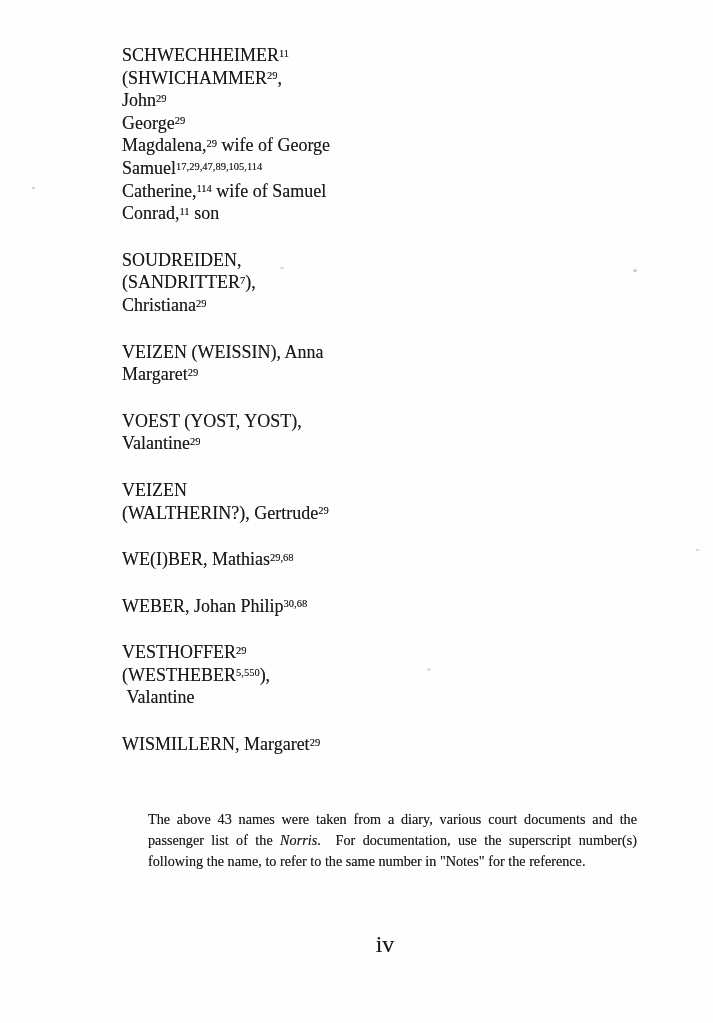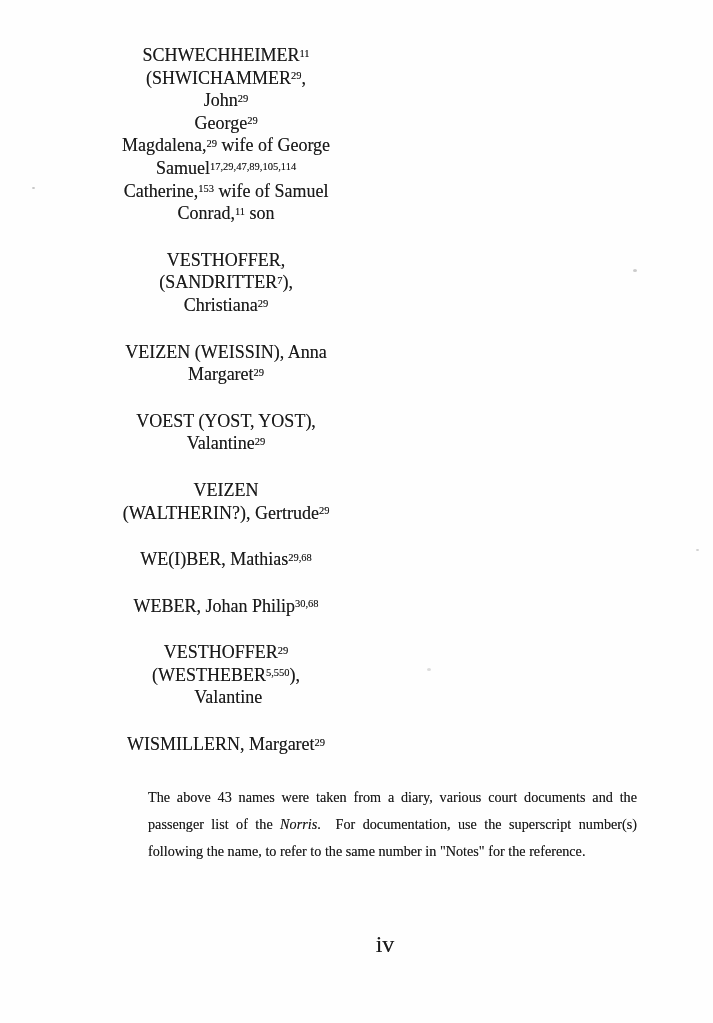--- a/index.html
+++ b/index.html
@@ -11,41 +11,41 @@
     color: #1a1a1a;
     position: relative;
     overflow: hidden;
   }
   .page {
     position: absolute; inset: 0;
     background: #fefefe;
     text-shadow: 0 0 0.45px rgba(25,25,25,0.55); 
   }
   .index {
-    position: absolute; left: 122px; top: 44px; text-align: center;
+    position: absolute; left: 122px; top: 44px;
   }
   .entry { margin: 0 0 24px 0; }
   .line {
     font-size: 18px;
     line-height: 22.6px;
     white-space: pre-wrap; 
   }
   sup {
     font-size: 10.5px;
     line-height: 0;
     position: relative;
     top: -0.42em;
     vertical-align: baseline;
     letter-spacing: 0;
   }
   .footnote {
-    position: absolute; left: 148px; top: 784px; width: 489px;
+    position: absolute; left: 148px; top: 809px; width: 489px;
     margin: 0;
     font-size: 14.2px;
-    line-height: 27px;
+    line-height: 21px;
     text-align: justify;
     white-space: pre-wrap; 
   }
   .pagenum {
     position: absolute; left: 350px; top: 931px; width: 70px;
     text-align: center;
     font-size: 24px;
   }
   .speck { position: absolute; border-radius: 50%; background: #8e8e8e; }
   .s1 { left: 32px;  top: 187px; width: 3px; height: 2px; opacity: .5;  }
@@ -60,25 +60,25 @@
 <main class="page">
 
   <section class="index">
       <div class="entry">
         <div class="line rich">SCHWECHHEIMER<sup>11</sup></div>
         <div class="line rich">(SHWICHAMMER<sup>29</sup>,</div>
         <div class="line rich">John<sup>29</sup></div>
         <div class="line rich">George<sup>29</sup></div>
         <div class="line rich">Magdalena,<sup>29</sup> wife of George</div>
         <div class="line rich">Samuel<sup>17,29,47,89,105,114</sup></div>
-        <div class="line rich">Catherine,<sup>153</sup> wife of Samuel</div>
+        <div class="line rich">Catherine,<sup>114</sup> wife of Samuel</div>
         <div class="line rich">Conrad,<sup>11</sup> son</div>
       </div>
       <div class="entry">
-        <div class="line rich">VESTHOFFER,</div>
+        <div class="line rich">SOUDREIDEN,</div>
         <div class="line rich">(SANDRITTER<sup>7</sup>),</div>
         <div class="line rich">Christiana<sup>29</sup></div>
       </div>
       <div class="entry">
         <div class="line rich">VEIZEN (WEISSIN), Anna</div>
         <div class="line rich">Margaret<sup>29</sup></div>
       </div>
       <div class="entry">
         <div class="line rich">VOEST (YOST, YOST),</div>
         <div class="line rich">Valantine<sup>29</sup></div>

